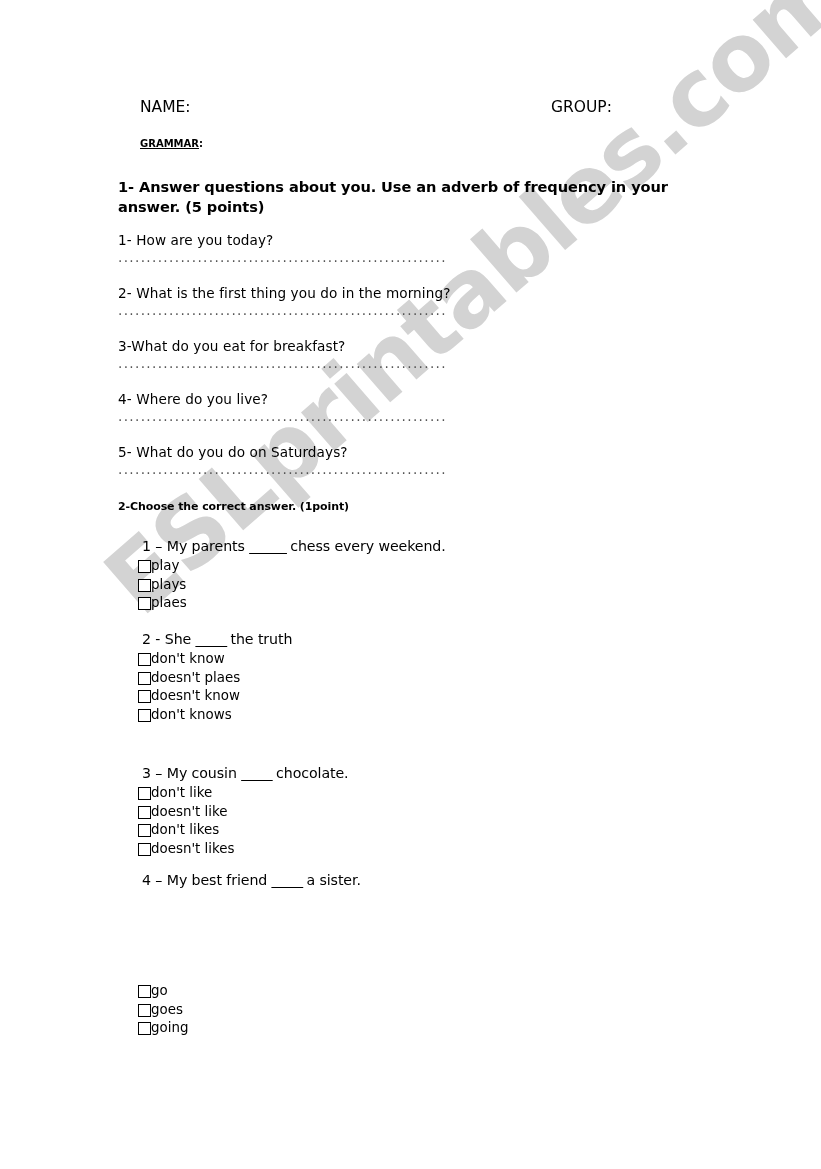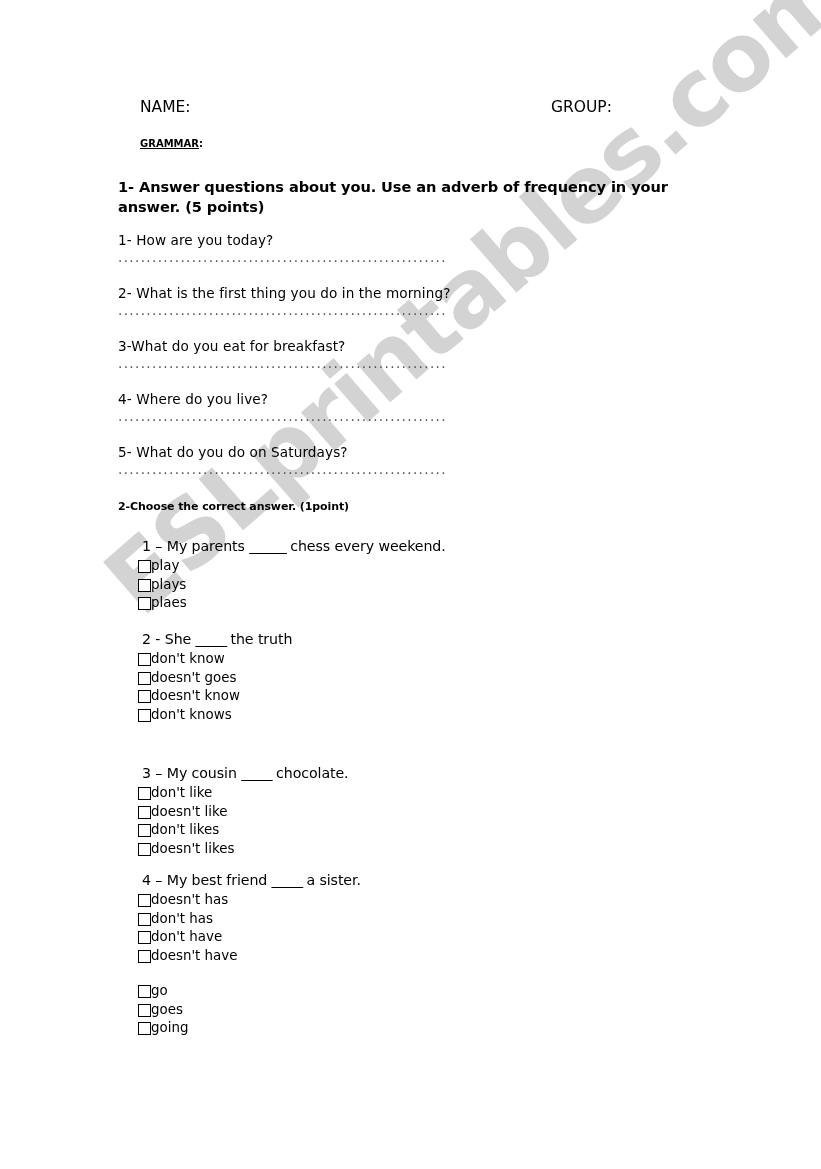--- a/index.html
+++ b/index.html
@@ -217,21 +217,21 @@
 
     <div class="abs mcq" style="top:631px">
       <span class="stem"><span>2 - She </span><span class="blank">_____</span><span> the truth</span></span>
       <div class="opts">
         <div class="opt">
             <span class="box"></span>
             <span class="lbl">don't know</span>
           </div>
         <div class="opt">
             <span class="box"></span>
-            <span class="lbl">doesn't goes</span>
+            <span class="lbl">doesn't plaes</span>
           </div>
         <div class="opt">
             <span class="box"></span>
             <span class="lbl">doesn't know</span>
           </div>
         <div class="opt">
             <span class="box"></span>
             <span class="lbl">don't knows</span>
           </div>
       </div>
@@ -254,38 +254,20 @@
           </div>
         <div class="opt">
             <span class="box"></span>
             <span class="lbl">doesn't likes</span>
           </div>
       </div>
     </div>
 
     <div class="abs mcq" style="top:872px">
       <span class="stem"><span>4 – My best friend </span><span class="blank">_____</span><span> a sister.</span></span>
-      <div class="opts">
-        <div class="opt">
-            <span class="box"></span>
-            <span class="lbl">doesn't has</span>
-          </div>
-        <div class="opt">
-            <span class="box"></span>
-            <span class="lbl">don't has</span>
-          </div>
-        <div class="opt">
-            <span class="box"></span>
-            <span class="lbl">don't have</span>
-          </div>
-        <div class="opt">
-            <span class="box"></span>
-            <span class="lbl">doesn't have</span>
-          </div>
-      </div>
     </div>
 
     <div class="abs mcq" style="top:979px">
       <div class="opts">
         <div class="opt">
             <span class="box"></span>
             <span class="lbl">go</span>
           </div>
         <div class="opt">
             <span class="box"></span>

